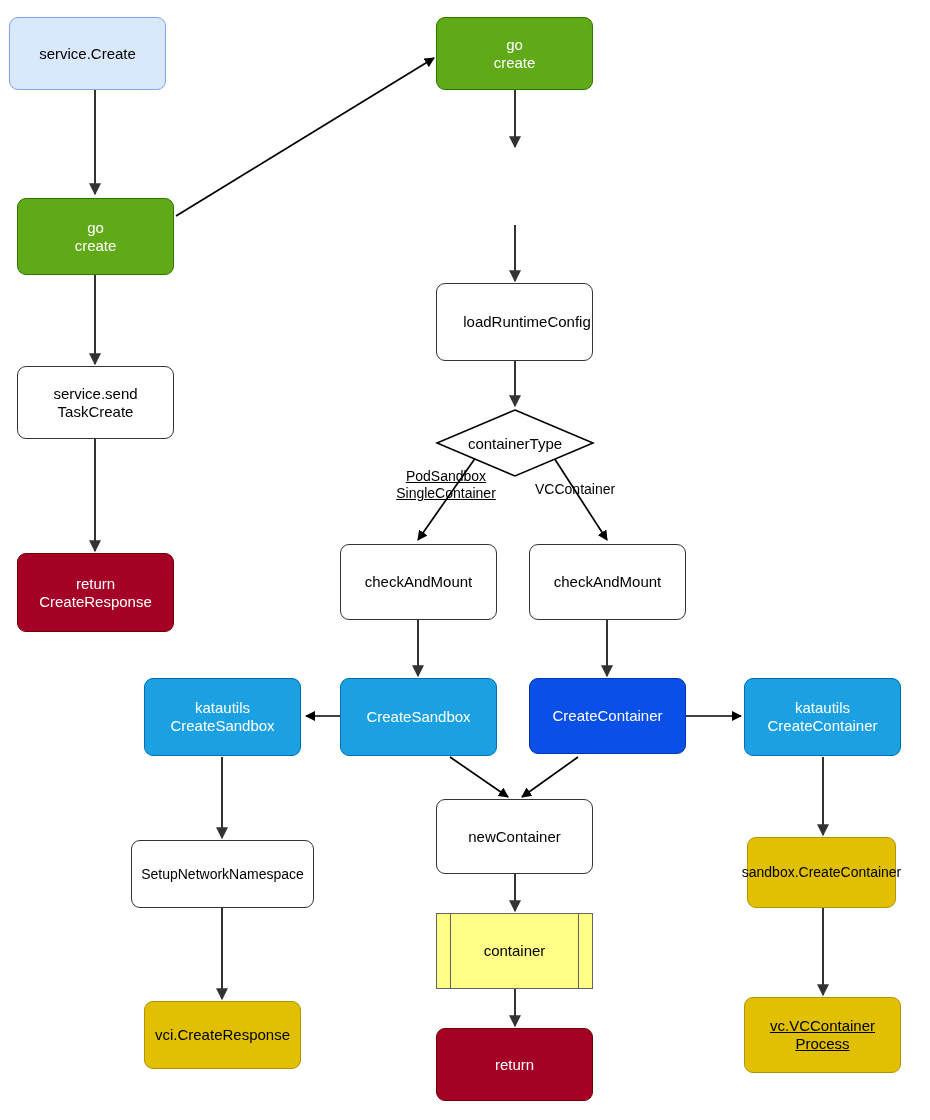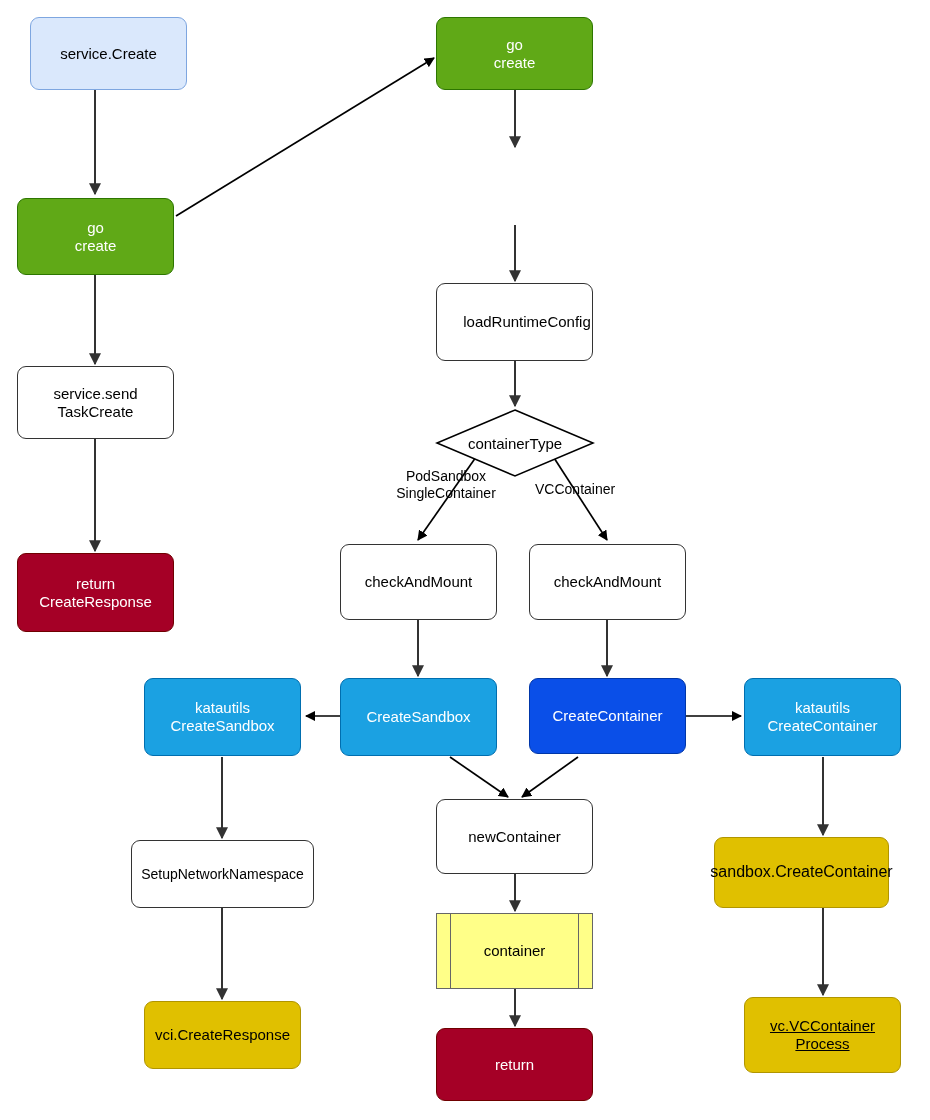--- a/index.html
+++ b/index.html
@@ -177,21 +177,21 @@
       <line x1="341" y1="716" x2="306" y2="716"></line>
 
       <line x1="686" y1="716" x2="741" y2="716"></line>
 
       <line x1="450" y1="757" x2="508" y2="797"></line>
 
       <line x1="578" y1="757" x2="522" y2="797"></line>
     </g>
   </svg>
 
-  <div class="node paleblue" style="left:30px; top:17px; width:157px; height:73px;">service.Create</div>
+  <div class="node paleblue" style="left:9px; top:17px; width:157px; height:73px;">service.Create</div>
 
   <div class="node green" style="left:17px; top:198px; width:157px; height:77px;">go
 create</div>
 
   <div class="node plain" style="left:17px; top:366px; width:157px; height:73px;">service.send
 TaskCreate</div>
 
   <div class="node darkred" style="left:17px; top:553px; width:157px; height:79px;">return
 CreateResponse</div>
 
@@ -201,21 +201,21 @@
 
   <div class="node plain" style="left:436px; top:283px; width:157px; height:78px;padding-left:25px;">loadRuntimeConfig</div>
 
   <div class="diamond-wrap" style="left:435px; top:408px; width:160px; height:70px;">
     <svg class="dshape" width="160" height="70" viewBox="0 0 160 70" xmlns="http://www.w3.org/2000/svg">
       <polygon points="80,2 158,35 80,68 2,35" fill="#ffffff" stroke="#000000" stroke-width="1.6"></polygon>
     </svg>
     <div class="dlabel">containerType</div>
   </div>
 
-  <div class="edge-label" style="left:376px; top:468px; width:140px;">PodSandbox
+  <div class="edge-label" style="left:376px; top:468px; width:140px;text-decoration:underline;">PodSandbox
 SingleContainer</div>
 
   <div class="edge-label" style="left:535px; top:481px; width:110px; text-align:left;">VCContainer</div>
 
   <div class="node plain" style="left:340px; top:544px; width:157px; height:76px;">checkAndMount</div>
 
   <div class="node plain" style="left:529px; top:544px; width:157px; height:76px;">checkAndMount</div>
 
   <div class="node lightblue" style="left:144px; top:678px; width:157px; height:78px;">katautils
 CreateSandbox</div>
@@ -224,21 +224,21 @@
 
   <div class="node blue" style="left:529px; top:678px; width:157px; height:76px;">CreateContainer</div>
 
   <div class="node lightblue" style="left:744px; top:678px; width:157px; height:78px;">katautils
 CreateContainer</div>
 
   <div class="node plain" style="left:131px; top:840px; width:183px; height:68px; font-size:14px;">SetupNetworkNamespace</div>
 
   <div class="node plain" style="left:436px; top:799px; width:157px; height:75px;">newContainer</div>
 
-  <div class="node gold" style="left:714px; top:837px; width:175px; height:71px; font-size:16px;">sandbox.CreateContainer</div>
+  <div class="node gold" style="left:747px; top:837px; width:149px; height:71px; font-size:14px;">sandbox.CreateContainer</div>
 
   <div class="node gold" style="left:144px; top:1001px; width:157px; height:68px;">vci.CreateResponse</div>
 
   <div class="node predef" style="left:436px; top:913px; width:157px; height:76px; position:absolute;">
     <span class="bar left"></span>
     <span class="bar right"></span>
     <span>container</span>
   </div>
 
   <div class="node darkred" style="left:436px; top:1028px; width:157px; height:73px;">return</div>

